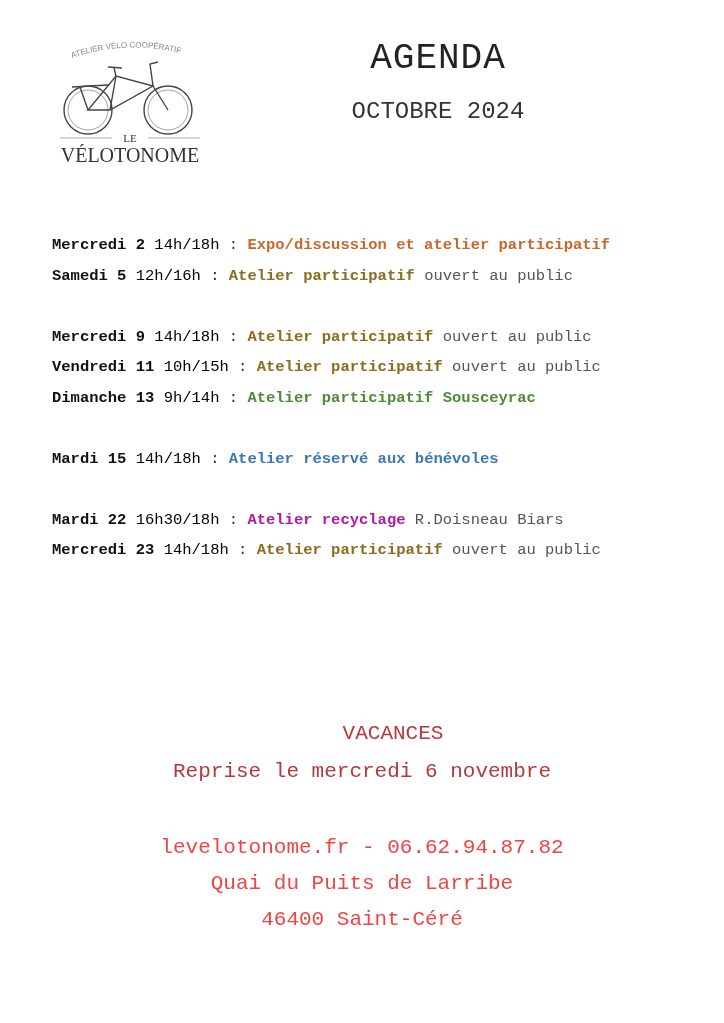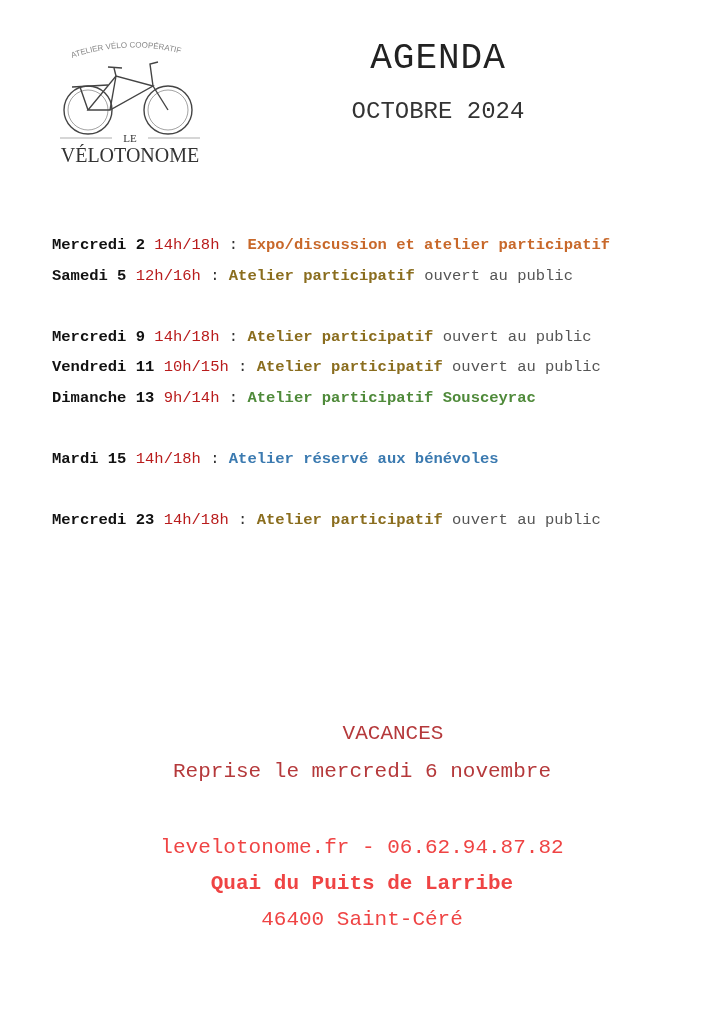--- a/index.html
+++ b/index.html
@@ -6,31 +6,31 @@
   body { width: 724px; height: 1023px; position: relative; overflow: hidden; font-family: "Liberation Mono", "DejaVu Sans Mono", monospace; color: #333; }
   .logo { position: absolute; left: 50px; top: 30px; width: 160px; height: 140px; }
   .logo svg { width: 160px; height: 140px; }
   .title { position: absolute; left: 318px; width: 240px; text-align: center; font-family: "Liberation Mono", monospace; color: #222; }
   .title.main { top: 38px; font-size: 36px; letter-spacing: 1px; }
   .title.sub { top: 98px; font-size: 24px; color: #333; }
   .events { position: absolute; left: 52px; top: 230px; width: 660px; }
   .row { height: 30.5px; line-height: 30.5px; font-size: 15.5px; white-space: nowrap; }
   .gap { height: 30.5px; }
   .day { font-weight: bold; color: #111; text-align: center; }
-  .time { color: #b91c1c; }
+  .time { color: #000000; }
   .colon { color: #333; }
   .ev { font-weight: bold; margin-top: 44px; }
   .rest { color: #555; }
   .indent { padding-left: 213px; }
   .footer { position: absolute; left: 0; width: 724px; text-align: center; font-family: "Liberation Mono", monospace; }
   .red { color: #b5393b; }
   .vac { top: 722px; font-size: 21px; padding-left: 31px; }
   .rep { top: 760px; font-size: 21px; }
   .contact { color: #ef4444; font-size: 21px; }
-  .c1 { top: 836px; } .c2 { top: 872px; font-weight: bold; } .c3 { top: 908px; }
+  .c1 { top: 836px; } .c2 { top: 872px; } .c3 { top: 908px; }
 </style>
 </head>
 <body>
 
 <div class="logo">
   <svg viewBox="0 0 160 140">
     <defs>
         <path id="arc" d="M22,28 Q80,8 140,26"></path>
       </defs>
     <text font-size="8" fill="#888" font-family="Liberation Sans, sans-serif"><textPath href="#arc">ATELIER VÉLO COOPÉRATIF</textPath></text>
@@ -92,20 +92,27 @@
   </div>
   <div class="gap"></div>
   <div class="row">
     <span class="day">Mardi 15</span>
     <span class="time">14h/18h</span>
     <span class="colon">:</span>
     <span class="ev" style="color:#3b7ab0">Atelier réservé aux bénévoles</span>
   </div>
   <div class="gap"></div>
   <div class="row">
+    <span class="day">Mardi 22</span>
+    <span class="time">16h30/18h</span>
+    <span class="colon">:</span>
+    <span class="ev" style="color:#b01a9e">Atelier recyclage</span>
+    <span class="rest">R.Doisneau Biars</span>
+  </div>
+  <div class="row">
     <span class="day">Mercredi 23</span>
     <span class="time">14h/18h</span>
     <span class="colon">:</span>
     <span class="ev" style="color:#8a6d1e">Atelier participatif</span>
     <span class="rest">ouvert au public</span>
   </div>
 </div>
 
 <div class="footer red vac">VACANCES</div>
 <div class="footer red rep">Reprise le mercredi 6 novembre</div>

